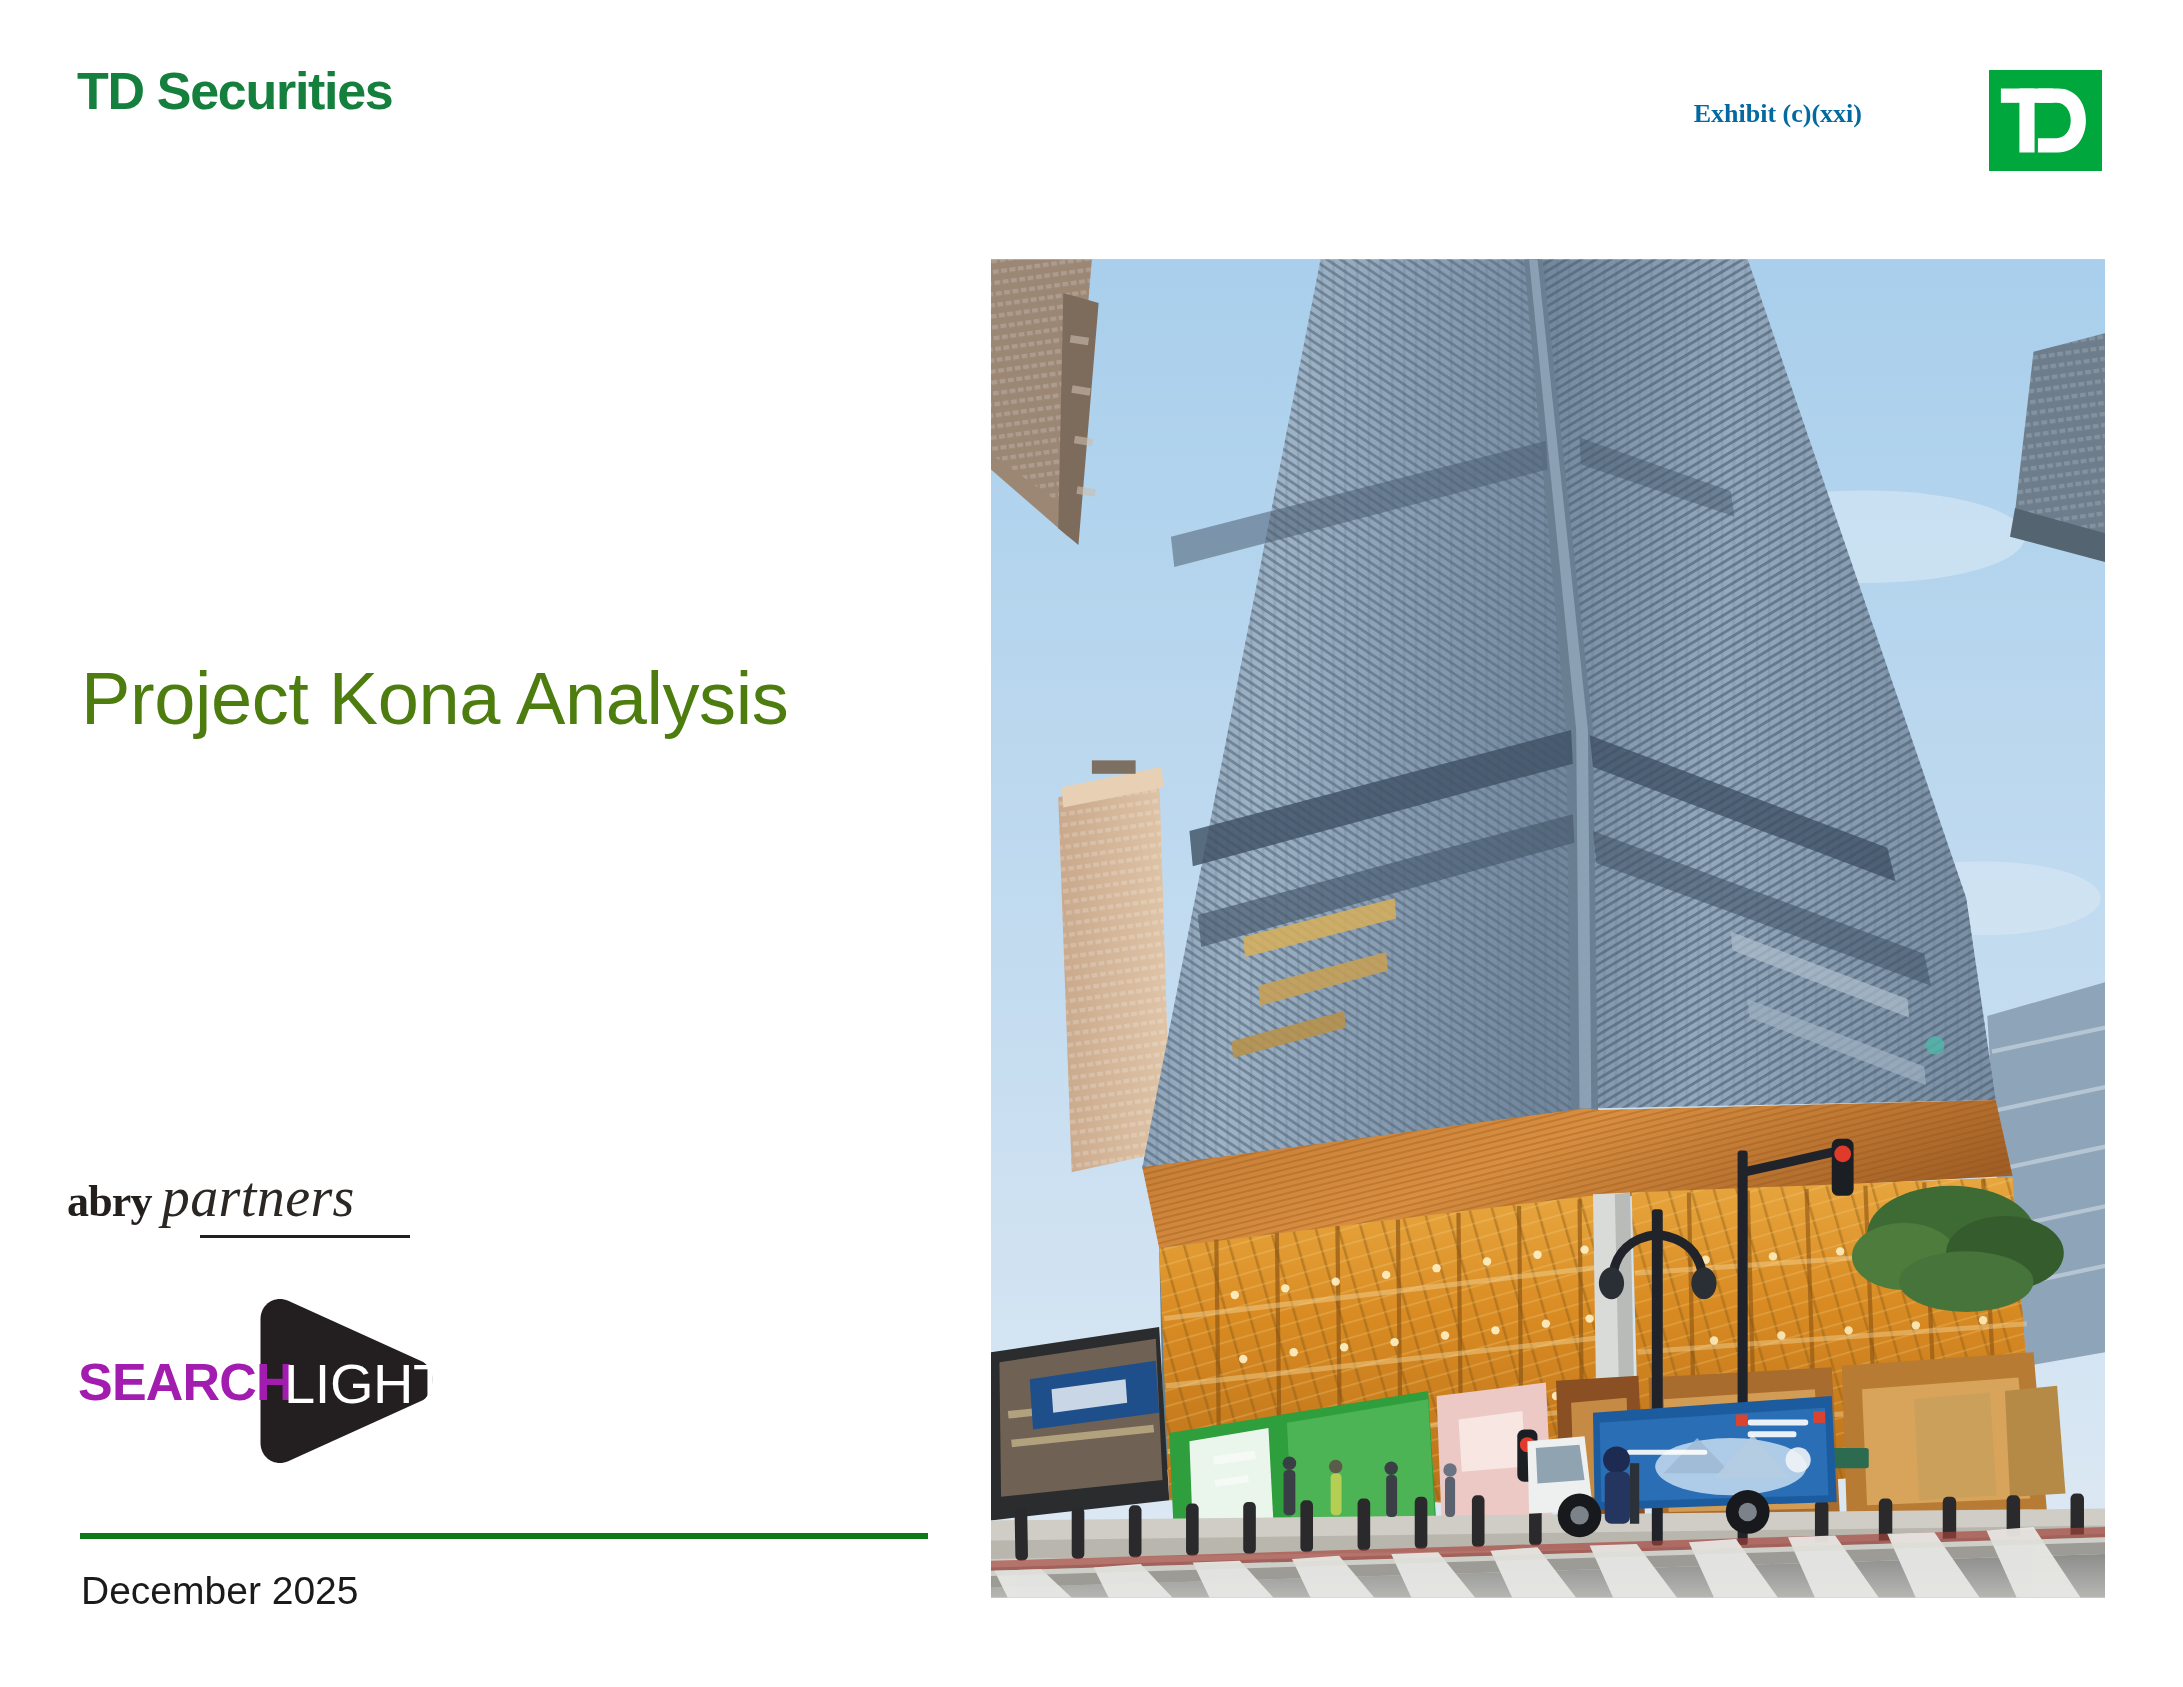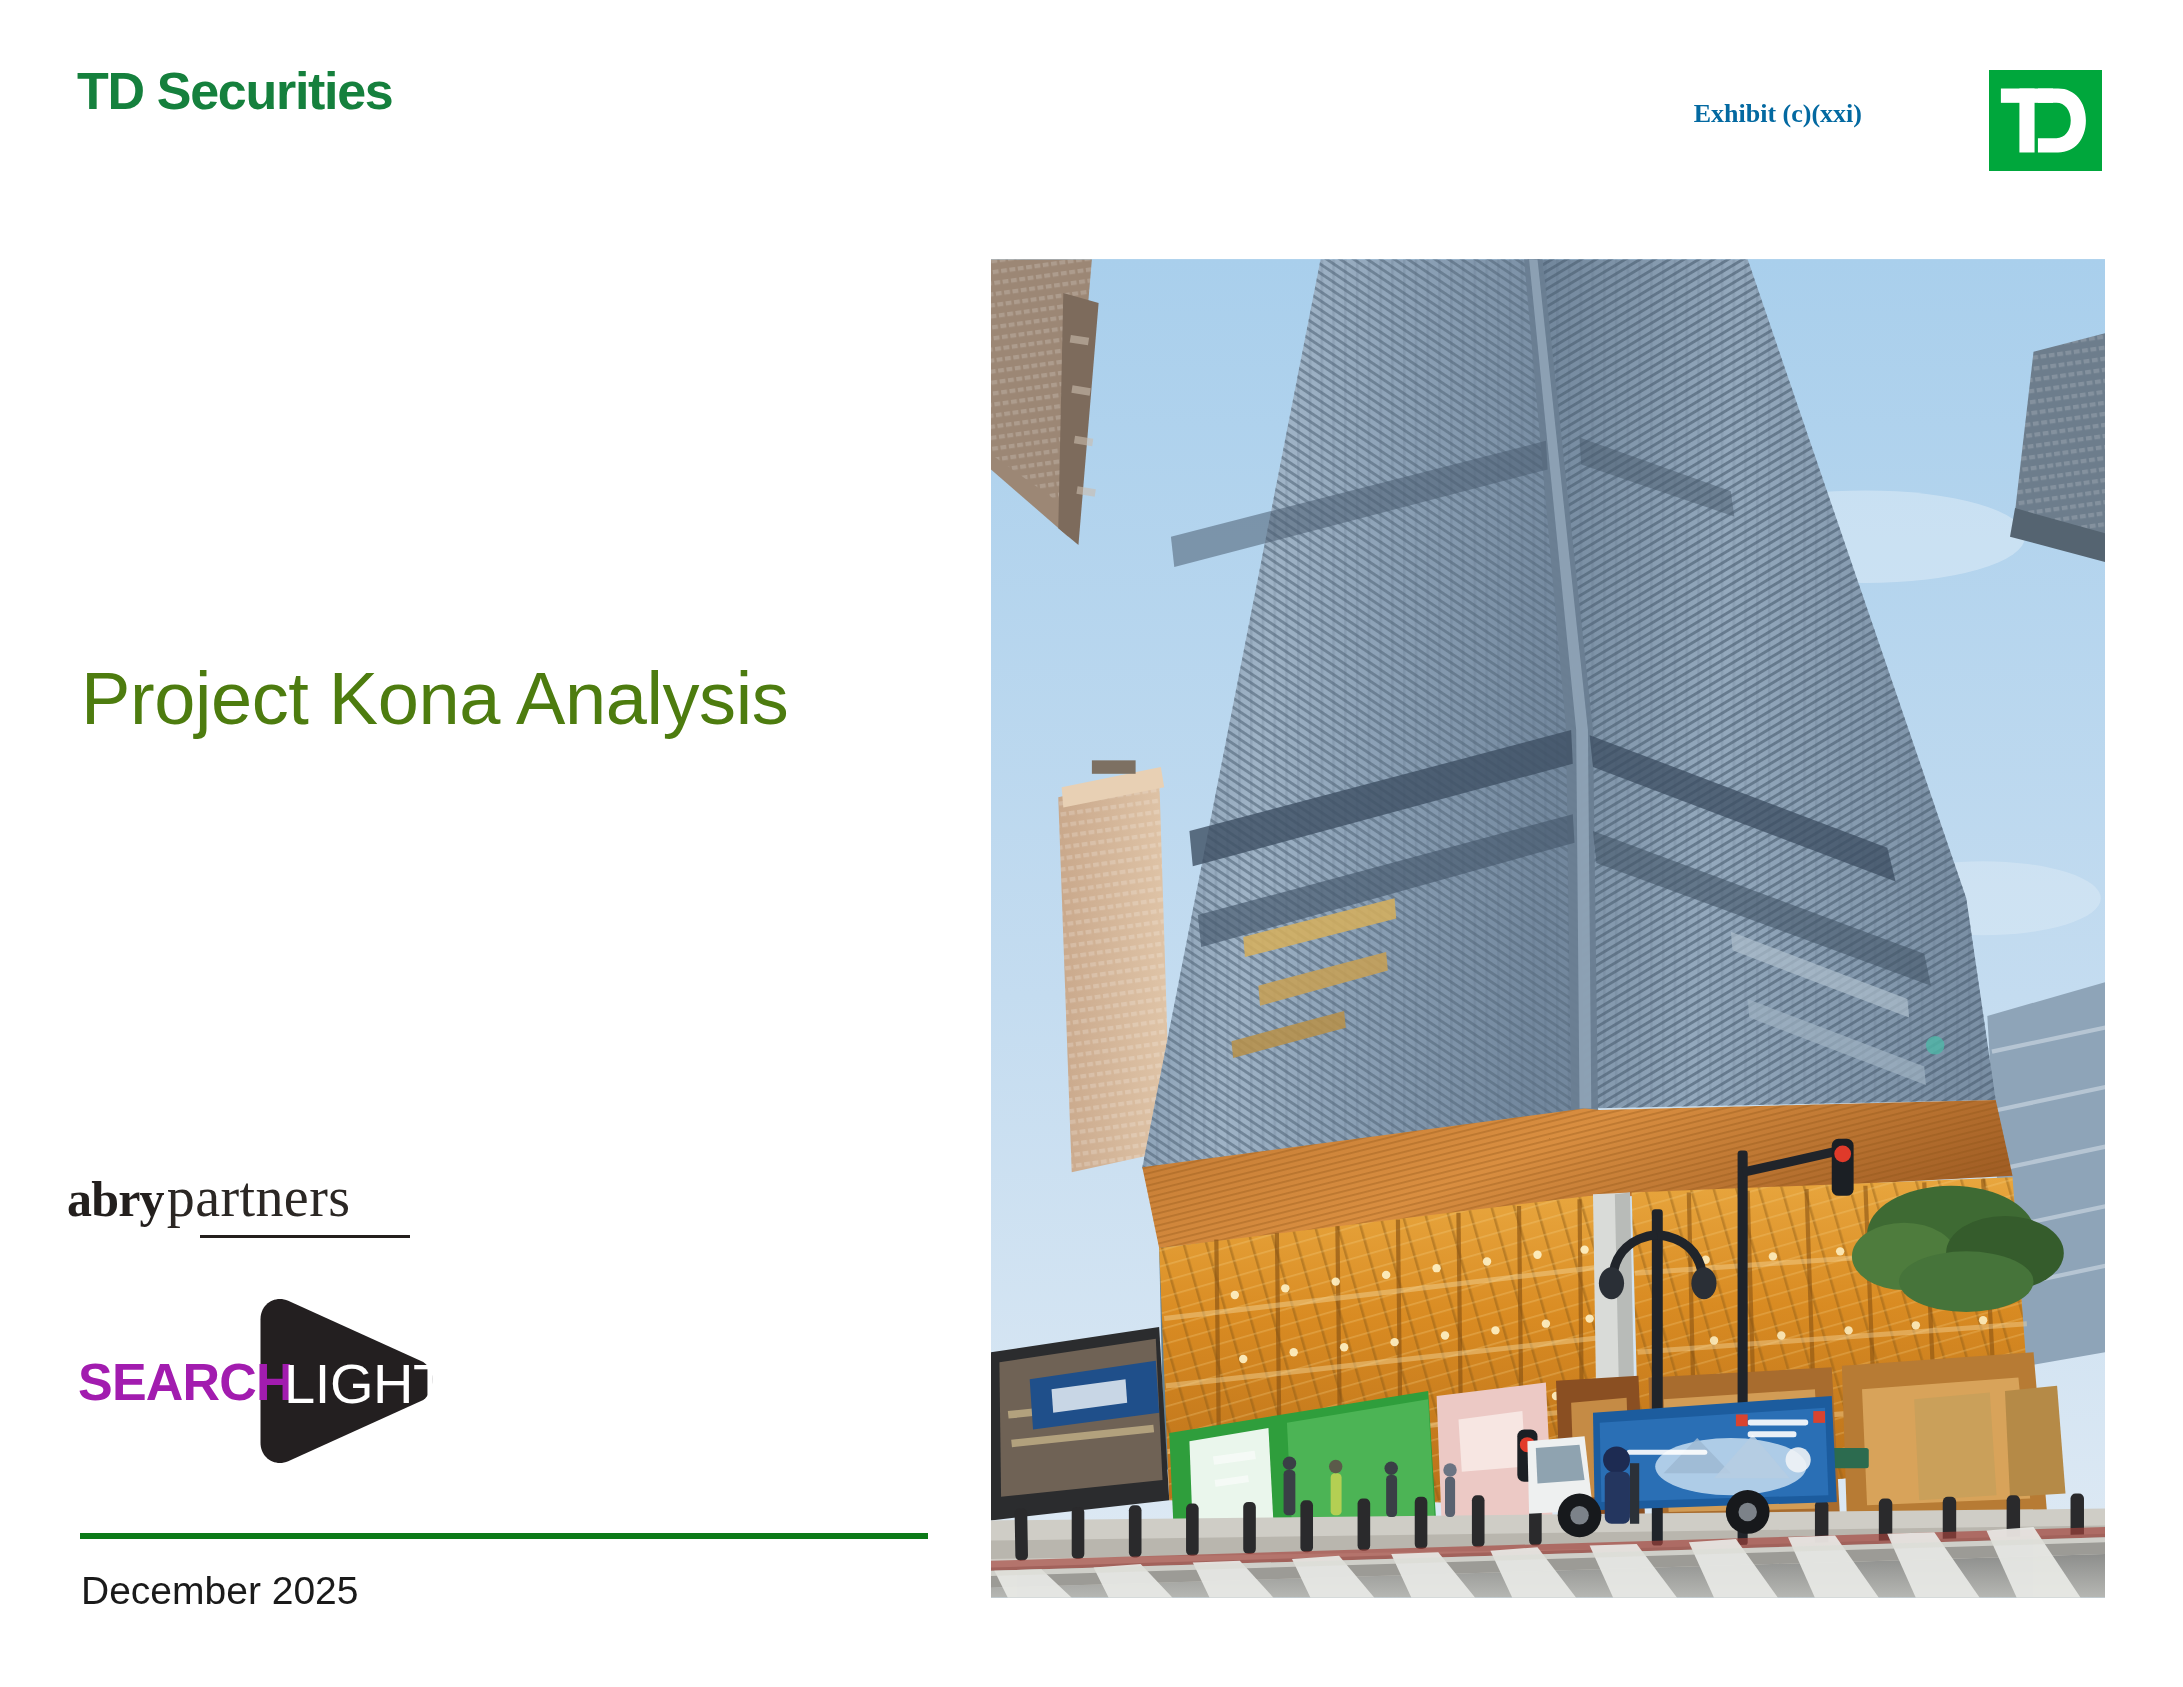--- a/index.html
+++ b/index.html
@@ -67,37 +67,38 @@
   .abry-logo {
     position: absolute;
     left: 67px;
     top: 1169px;
     width: 353px;
     height: 76px;
   }
   .abry-word {
     font-family: "Liberation Serif", serif;
     font-weight: bold;
-    font-size: 50px;
+    font-size: 44px;
     color: #231f1d;
     letter-spacing: -0.8px;
     line-height: 1;
     display: inline-block;
     vertical-align: baseline;
   }
   .partners-word {
     font-family: "Liberation Serif", serif;
     font-weight: normal;
     font-size: 56px;
     color: #2b2724;
     letter-spacing: 0.4px;
     line-height: 1;
     display: inline-block;
     vertical-align: baseline;
-    margin-left: 3px;
+    margin-left: 10px;
+    font-style: italic;
   }
   .abry-rule {
     position: absolute;
     left: 133px;
     top: 66px;
     width: 210px;
     height: 3.4px;
     background: #231f1d;
   }
 

